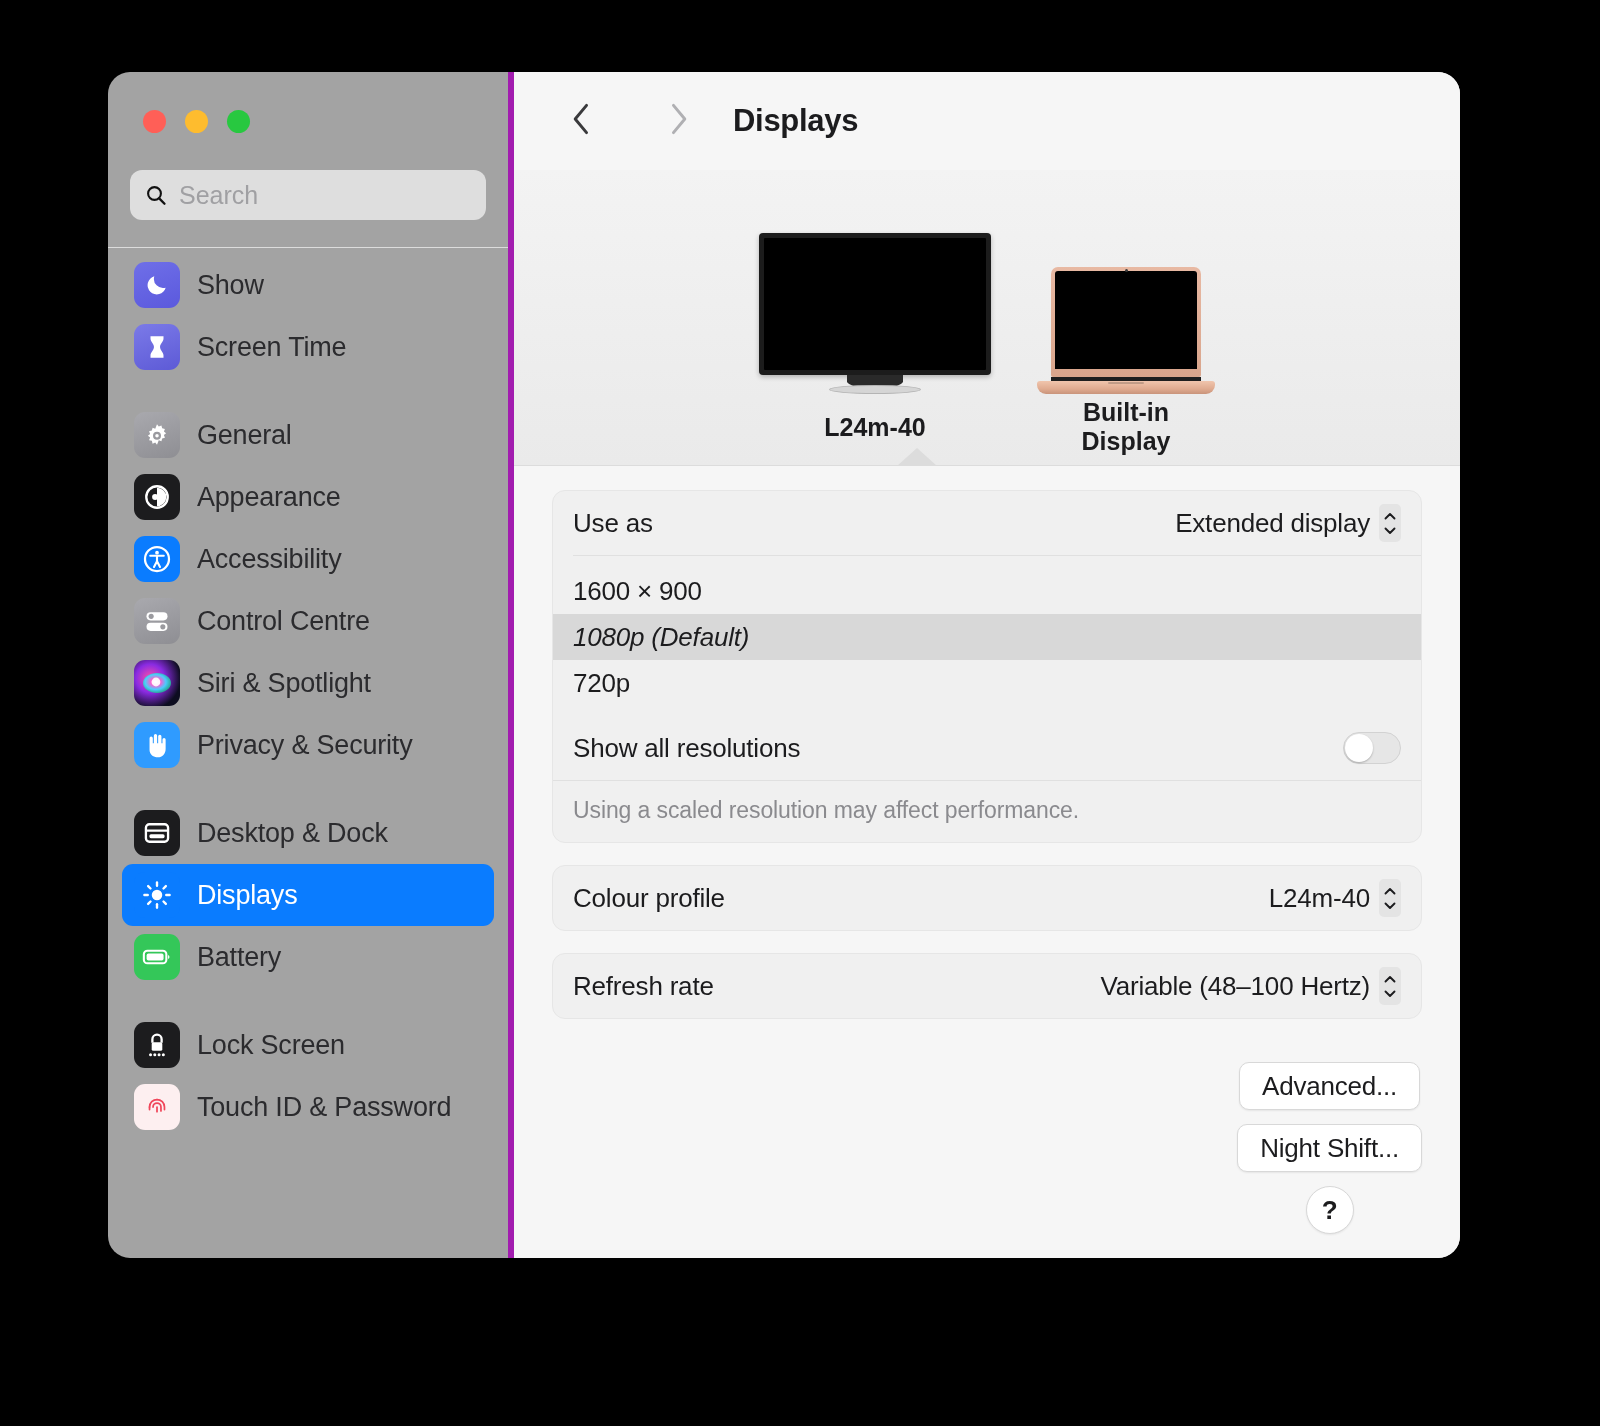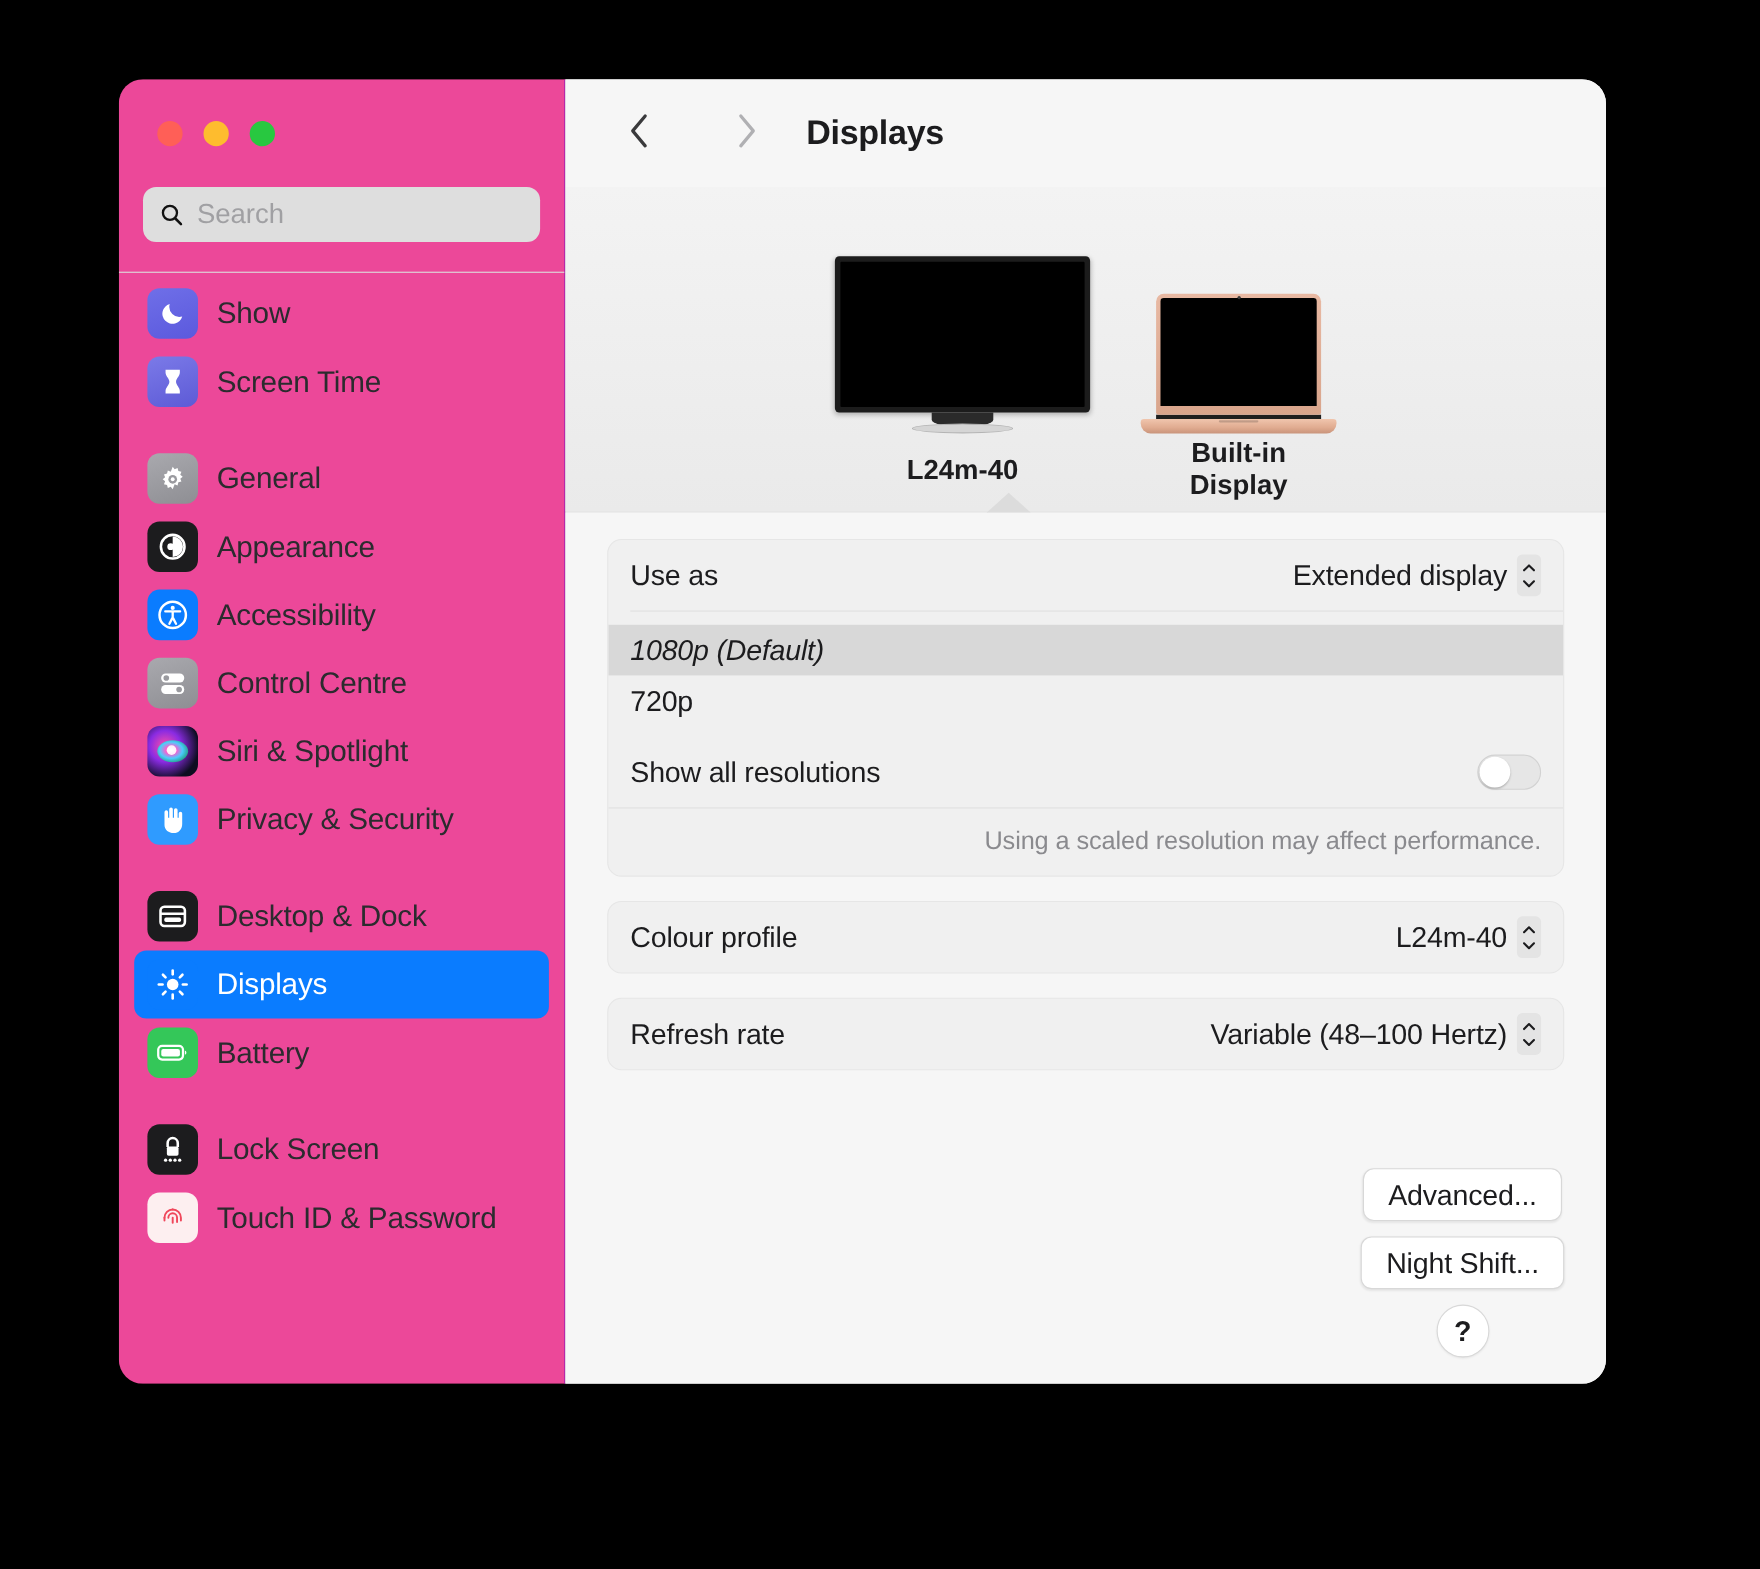--- a/index.html
+++ b/index.html
@@ -18,23 +18,23 @@
     border-radius: 22px;
     overflow: hidden;
     display: flex;
     box-shadow: 0 16px 48px rgba(0,0,0,0.55);
   }
 
   
   #sidebar {
     width: 406px;
     height: 100%;
-    background: #ec4899;
-    position: relative;
-    border-right: 1px solid #a21caf;
+    background: #a3a3a3;
+    position: relative;
+    border-right: 6px solid #a21caf;
     display: flex;
     flex-direction: column;
   }
   #traffic-lights {
     height: 98px;
     display: flex;
     align-items: center;
     padding-left: 35px;
     gap: 19px;
     flex: 0 0 auto;
@@ -329,21 +329,20 @@
     overflow: hidden;
     position: relative;
   }
 
   .card {
     background: #f0f0f0;
     border-radius: 13px;
     border: 1px solid #e6e6e6;
     margin-bottom: 22px;
     overflow: hidden;
-    text-align: right;
   }
 
   .row {
     height: 64px;
     display: flex;
     align-items: center;
     padding: 0 20px;
     position: relative;
   }
   .row-label {
@@ -726,20 +725,21 @@
               </svg>
             <svg width="14" height="9" viewBox="0 0 14 9">
                 <polyline points="2.5,2.5 7,7 11.5,2.5" fill="none" stroke="#1c1c1e" stroke-width="1.9" stroke-linecap="round" stroke-linejoin="round"></polyline>
               </svg>
           </span>
         </div>
 
         <div class="hr"></div>
 
         <div id="res-list">
+          <div class="res-item">1600 × 900</div>
           <div class="res-item selected">1080p (Default)</div>
           <div class="res-item">720p</div>
         </div>
 
         <div class="row">
           <span class="row-label">Show all resolutions</span>
           <span class="row-spacer"></span>
           <span class="toggle">
               <span class="knob"></span>
             </span>

